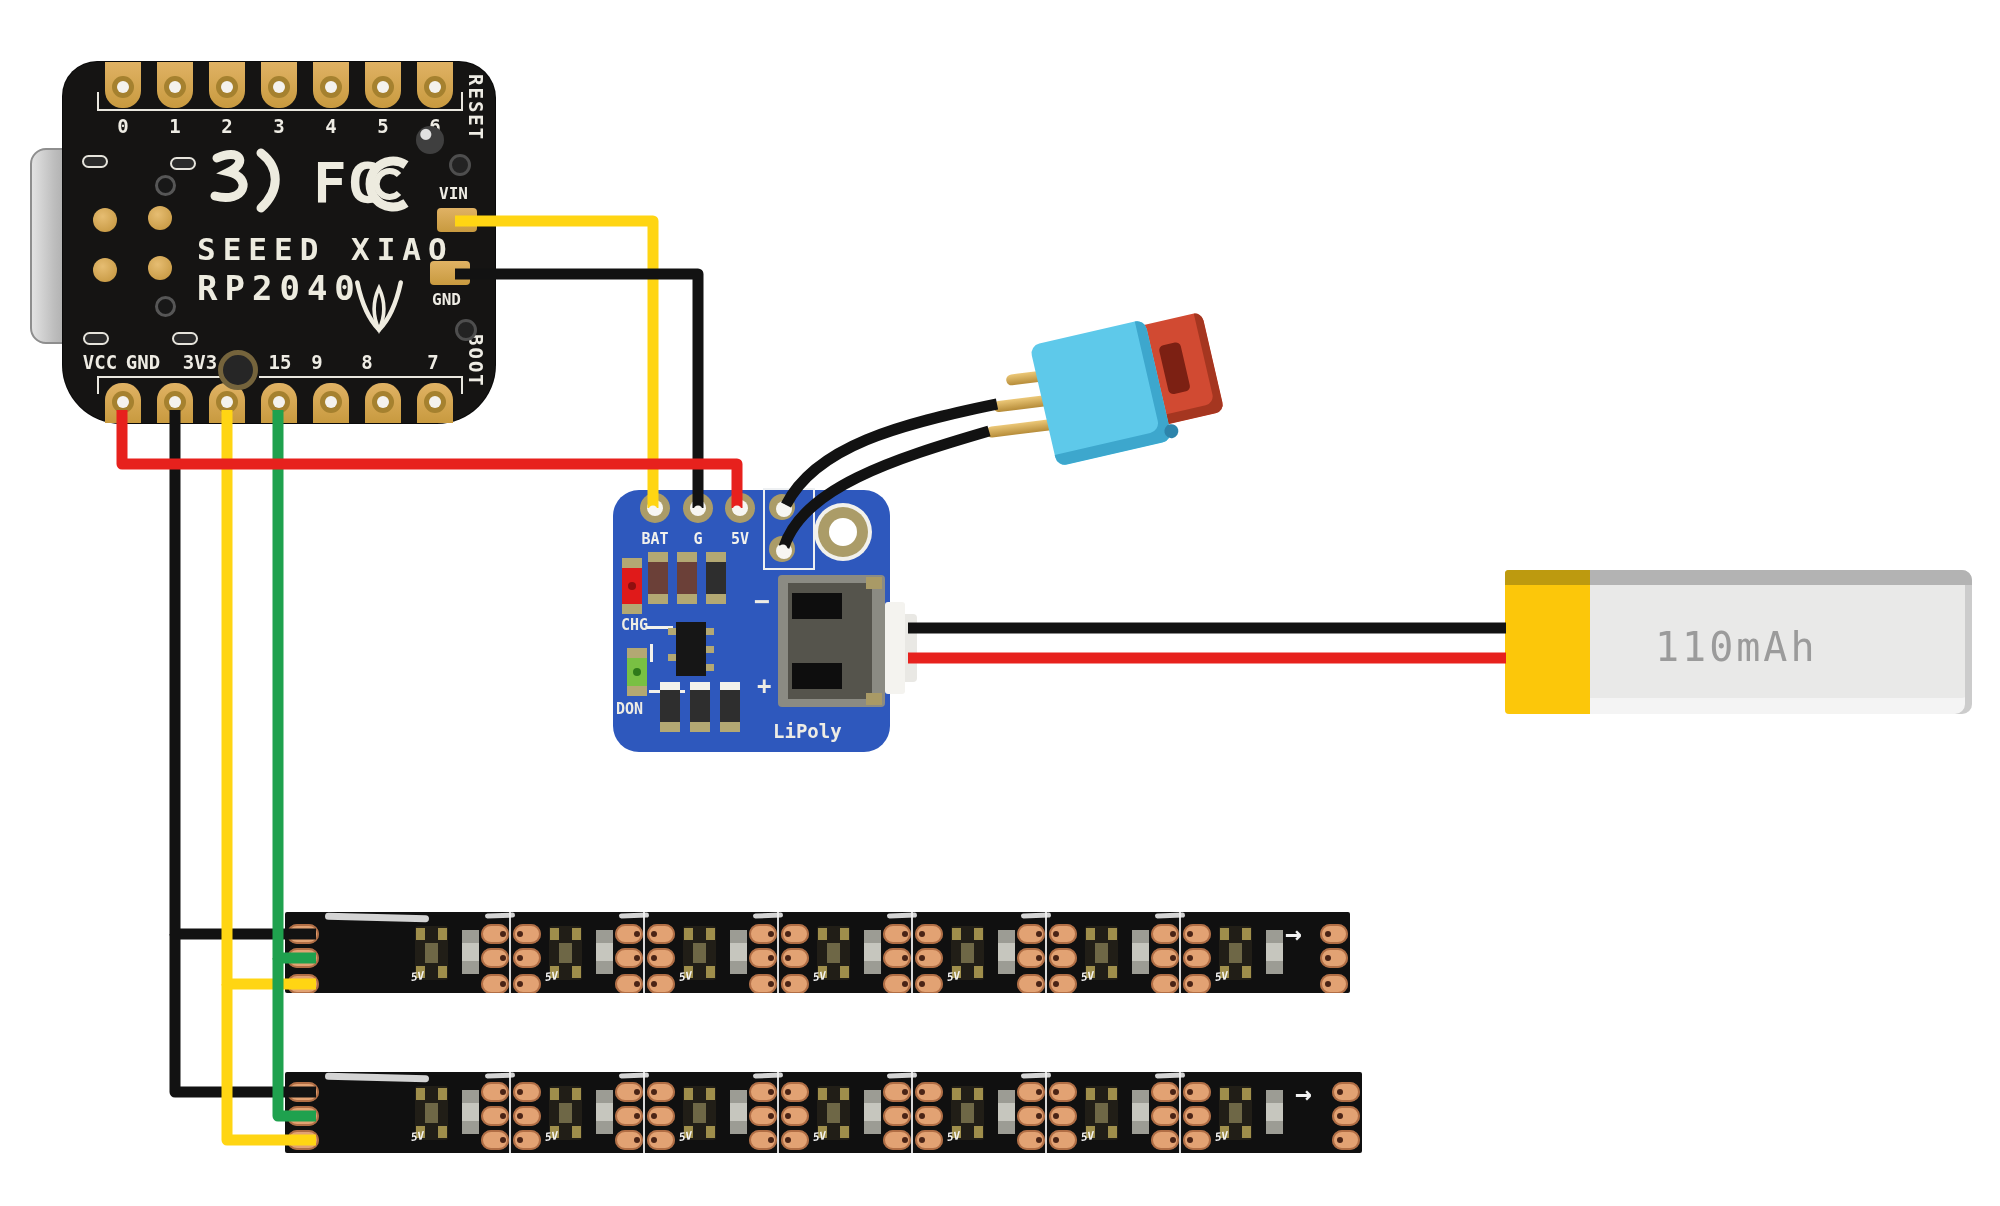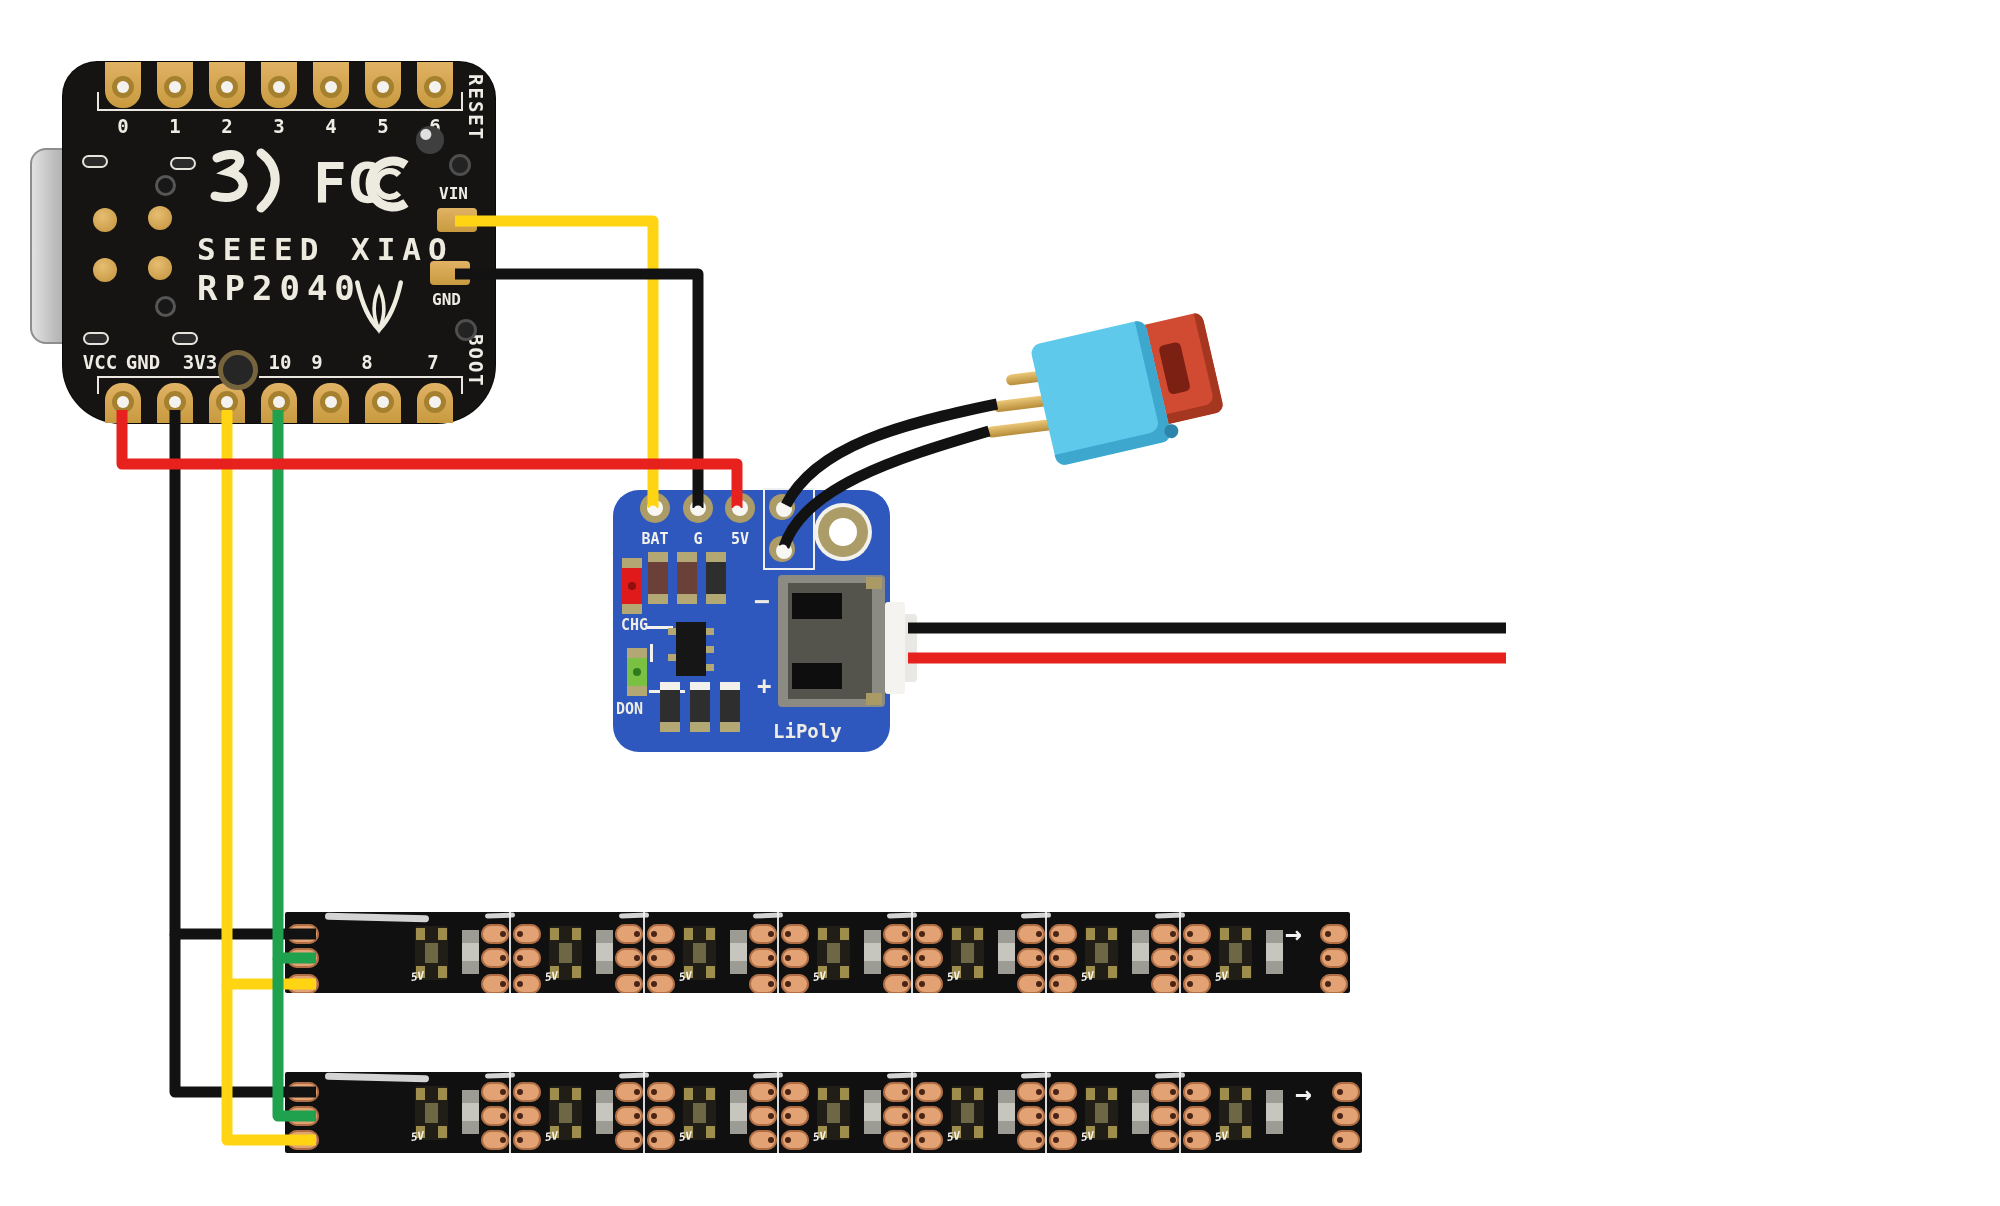--- a/index.html
+++ b/index.html
@@ -100,21 +100,21 @@
         </div>
         <div class="pinlabel" style="left:164px;top:53px;">2</div>
         <div class="pinlabel" style="left:137px;top:289px;">3V3</div>
         <div class="goldpin pin-top" style="left:198px;">
           <div class="pinhole" style="top:14px;"></div>
         </div>
         <div class="goldpin pin-bot" style="left:198px;">
           <div class="pinhole" style="top:8px;"></div>
         </div>
         <div class="pinlabel" style="left:216px;top:53px;">3</div>
-        <div class="pinlabel" style="left:217px;top:289px;">10</div>
+        <div class="pinlabel" style="left:217px;top:289px;">15</div>
         <div class="goldpin pin-top" style="left:250px;">
           <div class="pinhole" style="top:14px;"></div>
         </div>
         <div class="goldpin pin-bot" style="left:250px;">
           <div class="pinhole" style="top:8px;"></div>
         </div>
         <div class="pinlabel" style="left:268px;top:53px;">4</div>
         <div class="pinlabel" style="left:254px;top:289px;">9</div>
         <div class="goldpin pin-top" style="left:302px;">
           <div class="pinhole" style="top:14px;"></div>
@@ -267,20 +267,26 @@
     <div class="swpin" style="left:-27px;top:72px;width:76px;transform:rotate(-7deg);"></div>
     <div class="swpin" style="left:-34px;top:98px;width:68px;transform:rotate(-7deg);"></div>
     <div id="swcap">
       <div id="swslot"></div>
     </div>
     <div id="swbody">
       <div id="swhole"></div>
     </div>
   </div>
 
+  <div class="abs" id="battery">
+    <div id="bat-topband"></div>
+    <div id="bat-yellow"></div>
+    <div id="bat-yellowband"></div>
+    <div id="bat-label">110mAh</div>
+  </div>
 
   <div class="strip" id="strip1" style="left:285px;top:912px;width:1065px;height:81px;">
       <div class="cpad" style="left:2px;top:12px;width:32px;">
         <div class="cdot" style="left:22px;top:7px;"></div>
       </div>
       <div class="cpad" style="left:2px;top:36px;width:32px;">
         <div class="cdot" style="left:22px;top:7px;"></div>
       </div>
       <div class="cpad" style="left:2px;top:62px;width:32px;">
         <div class="cdot" style="left:22px;top:7px;"></div>

